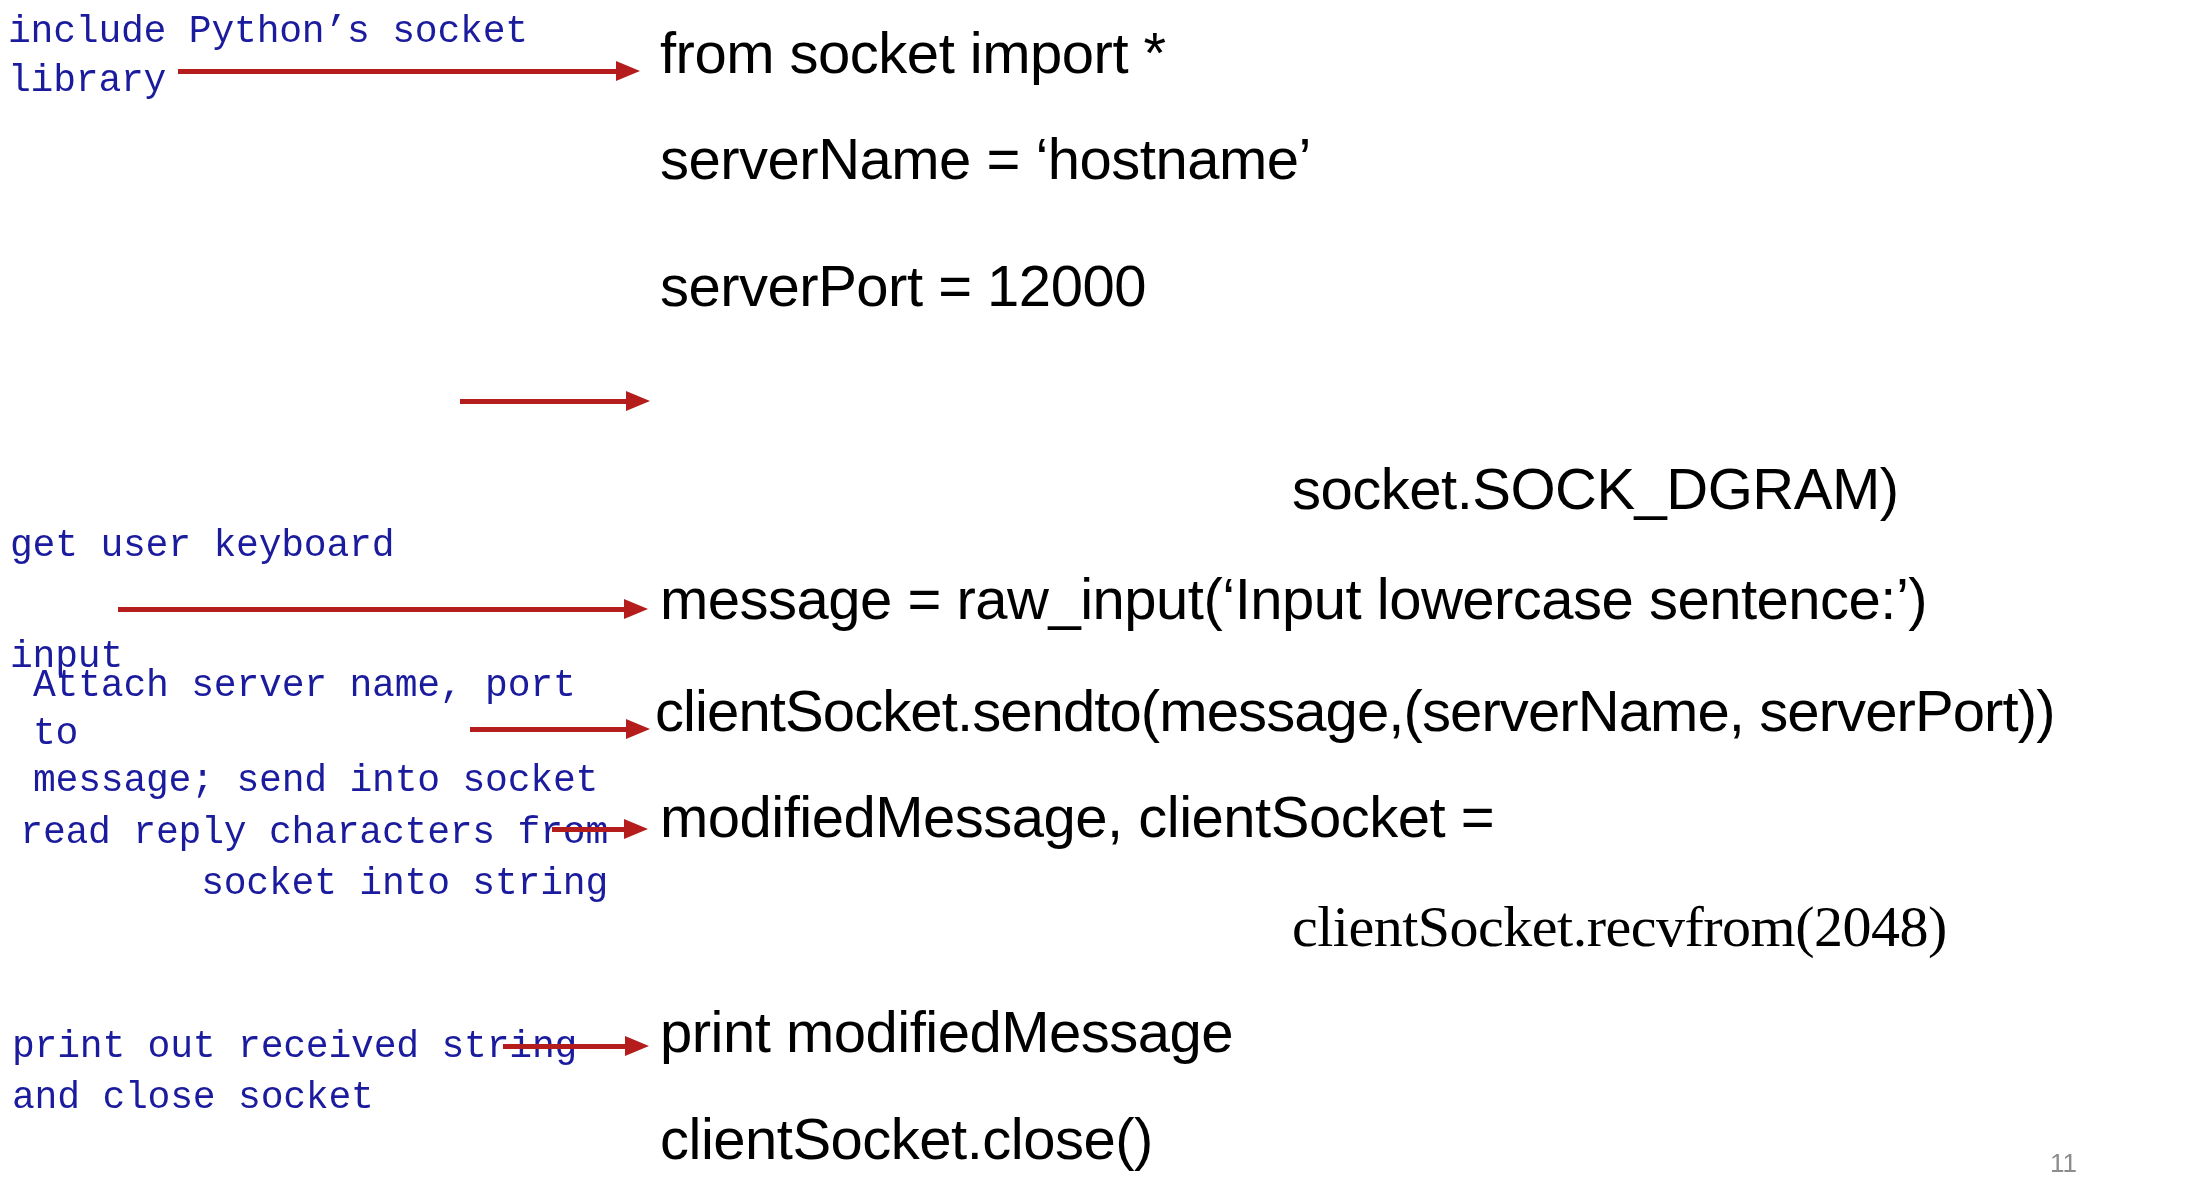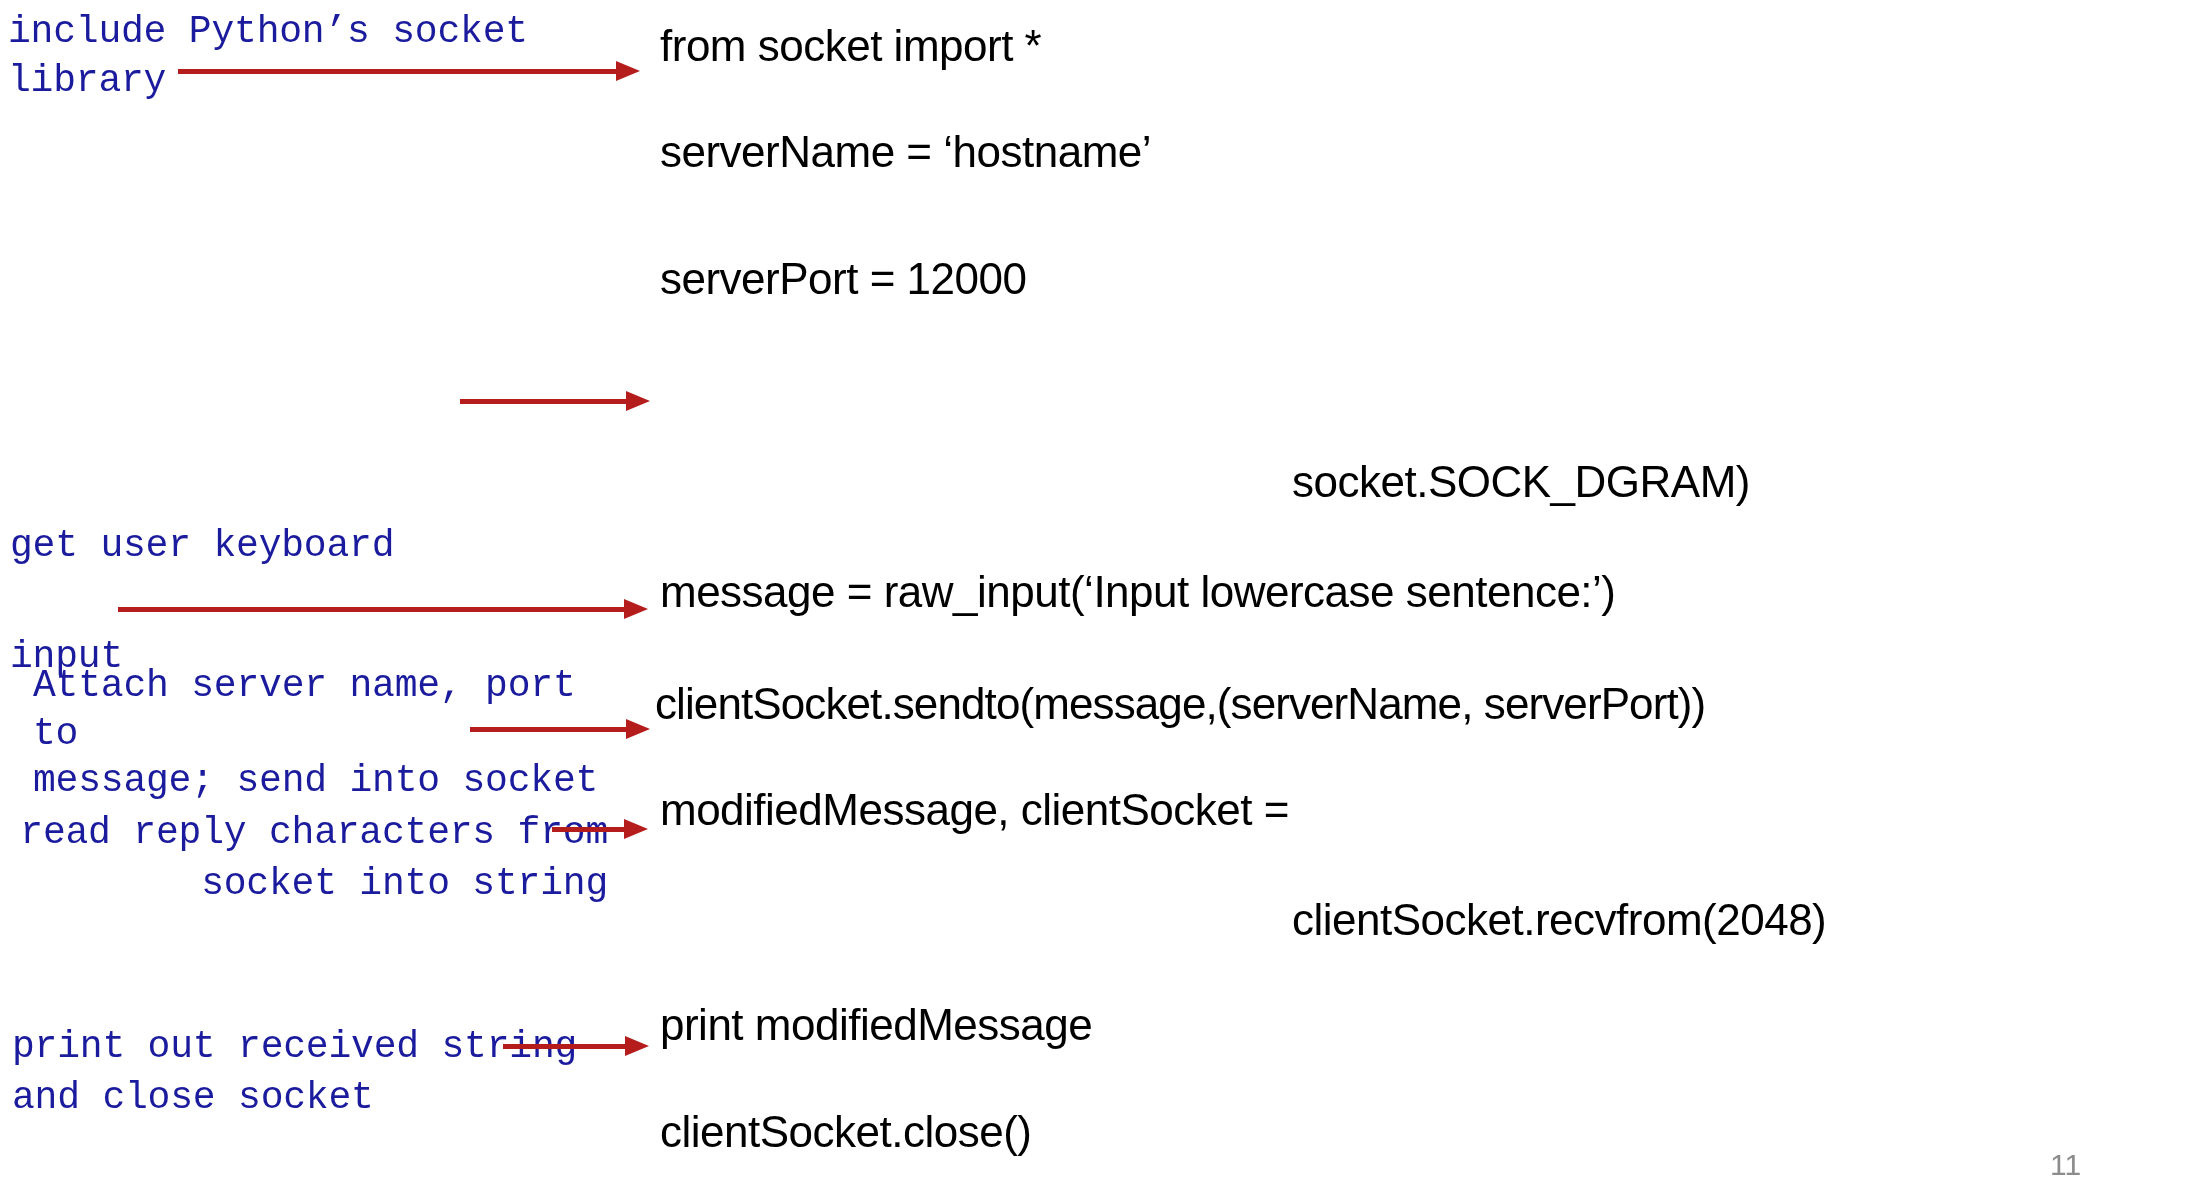--- a/index.html
+++ b/index.html
@@ -30,21 +30,21 @@
     letter-spacing: -0.2px;
     white-space: pre-line;
     font-weight: 400;
   }
 
   
   .code {
     position: absolute;
     color: #000000;
     font-family: "Liberation Sans", sans-serif;
-    font-size: 44px;
+    font-size: 58px;
     line-height: 1;
     white-space: pre;
     letter-spacing: -0.5px;
     font-weight: 400;
   }
 
   
   .arrow {
     position: absolute;
     height: 22px;
@@ -65,21 +65,21 @@
     border-top: 10px solid transparent;
     border-bottom: 10px solid transparent;
     border-left: 24px solid #b51c1c;
   }
 
   
   .page-num {
     position: absolute;
     color: #8c8c8c;
     font-family: "Liberation Sans", sans-serif;
-    font-size: 30px;
+    font-size: 26px;
   }
 </style>
 </head>
 <body>
 
 <div id="slide">
 
   <div class="annot" style="left:8px; top:8px; width:560px;">include Python’s socket
 library</div>
 
@@ -135,21 +135,21 @@
 
 
   <div class="code" style="left:1292px; top:460px;">socket.SOCK_DGRAM)</div>
 
   <div class="code" style="left:660px; top:570px;">message = raw_input(‘Input lowercase sentence:’)</div>
 
   <div class="code" style="left:655px; top:682px; letter-spacing:-0.9px;">clientSocket.sendto(message,(serverName, serverPort))</div>
 
   <div class="code" style="left:660px; top:788px;">modifiedMessage, clientSocket =</div>
 
-  <div class="code" style="left:1292px; top:898px;">clientSocket.recvfrom(2048)</div>
+  <div class="code" style="left:1292px; top:898px;font-family:Liberation Serif, serif;">clientSocket.recvfrom(2048)</div>
 
   <div class="code" style="left:660px; top:1003px;">print modifiedMessage</div>
 
   <div class="code" style="left:660px; top:1110px;">clientSocket.close()</div>
 
   <div class="page-num" style="left:2050px; top:1148px;">11</div>
 
 </div>
 
 </body></html>

